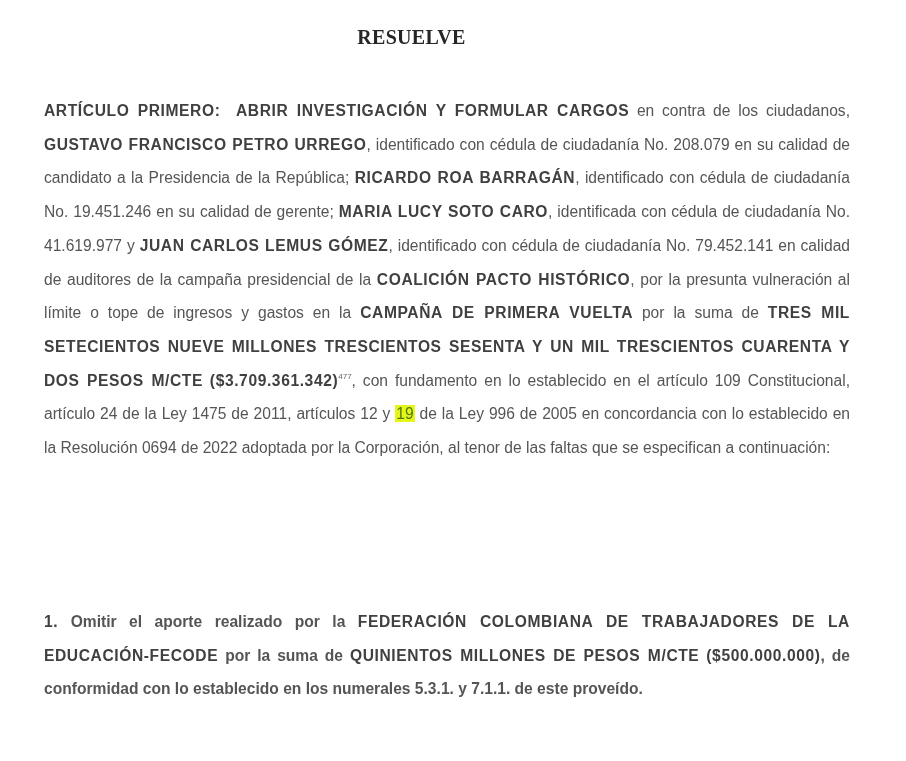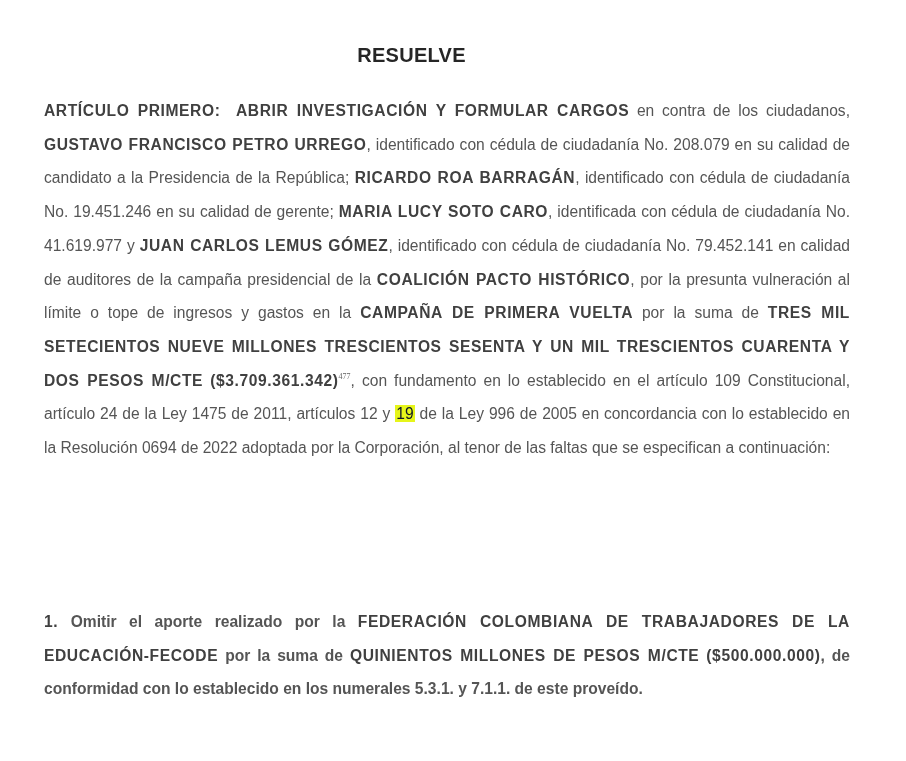--- a/index.html
+++ b/index.html
@@ -8,36 +8,37 @@
     background: #fdfdfd;
     font-family: "Liberation Sans", sans-serif;
     color: #4a4a4a;
   }
   .page {
     position: relative;
     width: 906px; height: 761px;
     background: #ffffff;
   }
   .title {
-    position: absolute; top: 44px; left: 0; width: 823px;
+    position: absolute; top: 26px; left: 0; width: 823px;
     text-align: center;
     font-weight: bold; font-size: 20px; color: #262626;
     letter-spacing: 0.3px;
+    font-family: Liberation Serif, serif;
   }
   .para {
     position: absolute; left: 44px; width: 806px;
     font-size: 15.6px; line-height: 33.7px;
     text-align: justify;
     color: #555;
   }
   .para b { color: #404040; letter-spacing: 0.6px; }
   .p1 { top: 94px; }
   .p2 { top: 605px; font-weight: bold; }
-  .hl { background: #e6f51a; color: #0f172a; padding: 0 1px; margin-top: 20px; }
-  sup { font-size: 8px; vertical-align: 7px; line-height: 0; color: #666; font-family: Liberation Serif, serif; }
+  .hl { background: #e6f51a; color: #4d7c0f; padding: 0 1px; margin-top: 20px; }
+  sup { font-size: 8px; vertical-align: 7px; line-height: 0; color: #666; }
 </style>
 </head>
 <body>
 
 <div class="page">
   <div class="title">RESUELVE</div>
 
   <div class="para p1">
     <b>ARTÍCULO PRIMERO:</b>&nbsp;
     <b>ABRIR INVESTIGACIÓN Y FORMULAR CARGOS</b><span> en contra de los ciudadanos, </span><b>GUSTAVO FRANCISCO PETRO URREGO</b><span>, identificado con cédula de ciudadanía No. 208.079 en su calidad de candidato a la Presidencia de la República; </span><b>RICARDO ROA BARRAGÁN</b><span>, identificado con cédula de ciudadanía No. 19.451.246 en su calidad de gerente; </span><b>MARIA LUCY SOTO CARO</b><span>, identificada con cédula de ciudadanía No. 41.619.977 y </span><b>JUAN CARLOS LEMUS GÓMEZ</b><span>, identificado con cédula de ciudadanía No. 79.452.141 en calidad de auditores de la campaña presidencial de la </span><b>COALICIÓN PACTO HISTÓRICO</b><span>, por la presunta vulneración al límite o tope de ingresos y gastos en la </span><b>CAMPAÑA DE PRIMERA VUELTA</b><span> por la suma de </span><b>TRES MIL SETECIENTOS NUEVE MILLONES TRESCIENTOS SESENTA Y UN MIL TRESCIENTOS CUARENTA Y DOS PESOS M/CTE</b><span> </span><b>($3.709.361.342)</b><sup>477</sup><span>, con fundamento en lo establecido en el artículo 109 Constitucional, artículo 24 de la Ley 1475 de 2011, artículos 12 y </span><span class="hl">19</span><span> de la Ley 996 de 2005 en concordancia con lo establecido en la Resolución 0694 de 2022 adoptada por la Corporación, al tenor de las faltas que se especifican a continuación:</span>

